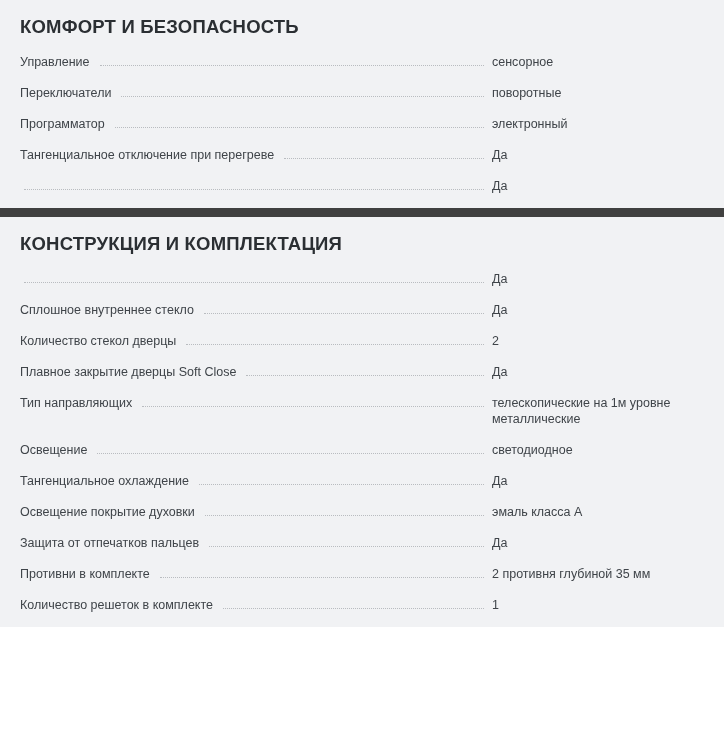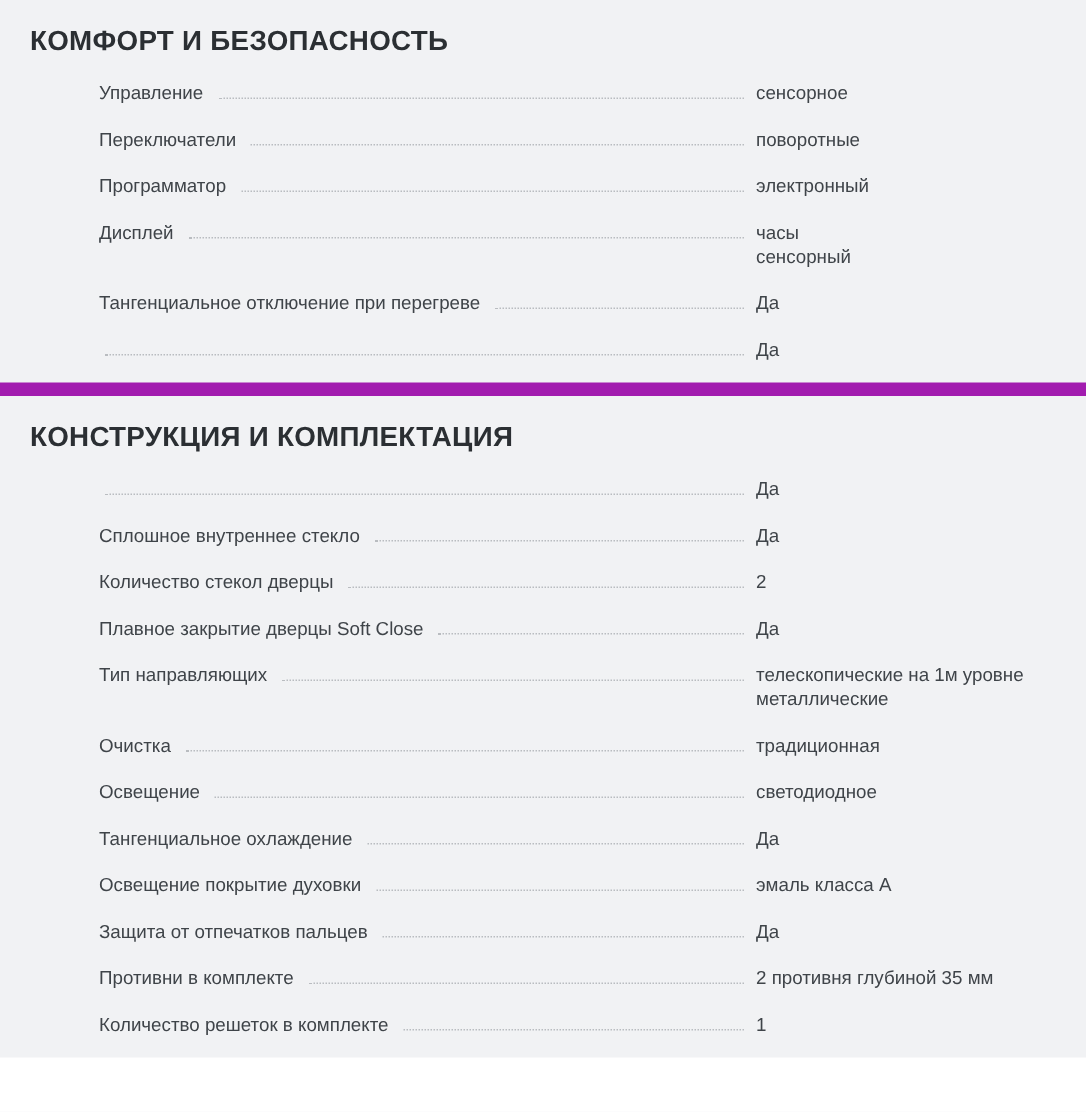--- a/index.html
+++ b/index.html
@@ -11,39 +11,38 @@
     width: 724px;
     height: 741px;
     font-family: "Liberation Sans", sans-serif;
     color: #2b2f33;
     overflow: hidden;
   }
   .page {
     width: 724px;
     height: 588px;
     position: relative;
-    background: #a21caf;
+    background: #404040;
   }
   .section {
     background: #f1f2f4;
     padding: 0 0 14px 0;
   }
   .section + .section {
     margin-top: 9px;
   }
   .section-title {
     font-size: 18.5px;
     font-weight: bold;
     color: #2b2f33;
     letter-spacing: 0.2px;
     padding: 16px 0 16px 20px;
   }
   .spec-list {
-    padding: 0 8px 0 20px;
-    margin-left: 46px;
+    padding: 0 20px 0 20px;
   }
   .spec-row {
     display: flex;
     align-items: flex-start;
     padding: 0 0 0 0;
     margin-bottom: 15px;
   }
   .spec-row:last-child {
     margin-bottom: 0;
   }
@@ -88,26 +87,20 @@
             <div class="spec-label">Переключатели</div>
             <div class="spec-dots"></div>
             <div class="spec-value">поворотные</div>
           </div>
           <div class="spec-row">
             <div class="spec-label">Программатор</div>
             <div class="spec-dots"></div>
             <div class="spec-value">электронный</div>
           </div>
           <div class="spec-row">
-            <div class="spec-label">Дисплей</div>
-            <div class="spec-dots"></div>
-            <div class="spec-value">часы
-сенсорный</div>
-          </div>
-          <div class="spec-row">
             <div class="spec-label">Тангенциальное отключение при перегреве</div>
             <div class="spec-dots"></div>
             <div class="spec-value">Да</div>
           </div>
           <div class="spec-row">
             <div class="spec-dots"></div>
             <div class="spec-value">Да</div>
           </div>
         </div>
       </div>
@@ -133,25 +126,20 @@
             <div class="spec-dots"></div>
             <div class="spec-value">Да</div>
           </div>
           <div class="spec-row">
             <div class="spec-label">Тип направляющих</div>
             <div class="spec-dots"></div>
             <div class="spec-value">телескопические на 1м уровне
 металлические</div>
           </div>
           <div class="spec-row">
-            <div class="spec-label">Очистка</div>
-            <div class="spec-dots"></div>
-            <div class="spec-value">традиционная</div>
-          </div>
-          <div class="spec-row">
             <div class="spec-label">Освещение</div>
             <div class="spec-dots"></div>
             <div class="spec-value">светодиодное</div>
           </div>
           <div class="spec-row">
             <div class="spec-label">Тангенциальное охлаждение</div>
             <div class="spec-dots"></div>
             <div class="spec-value">Да</div>
           </div>
           <div class="spec-row">

